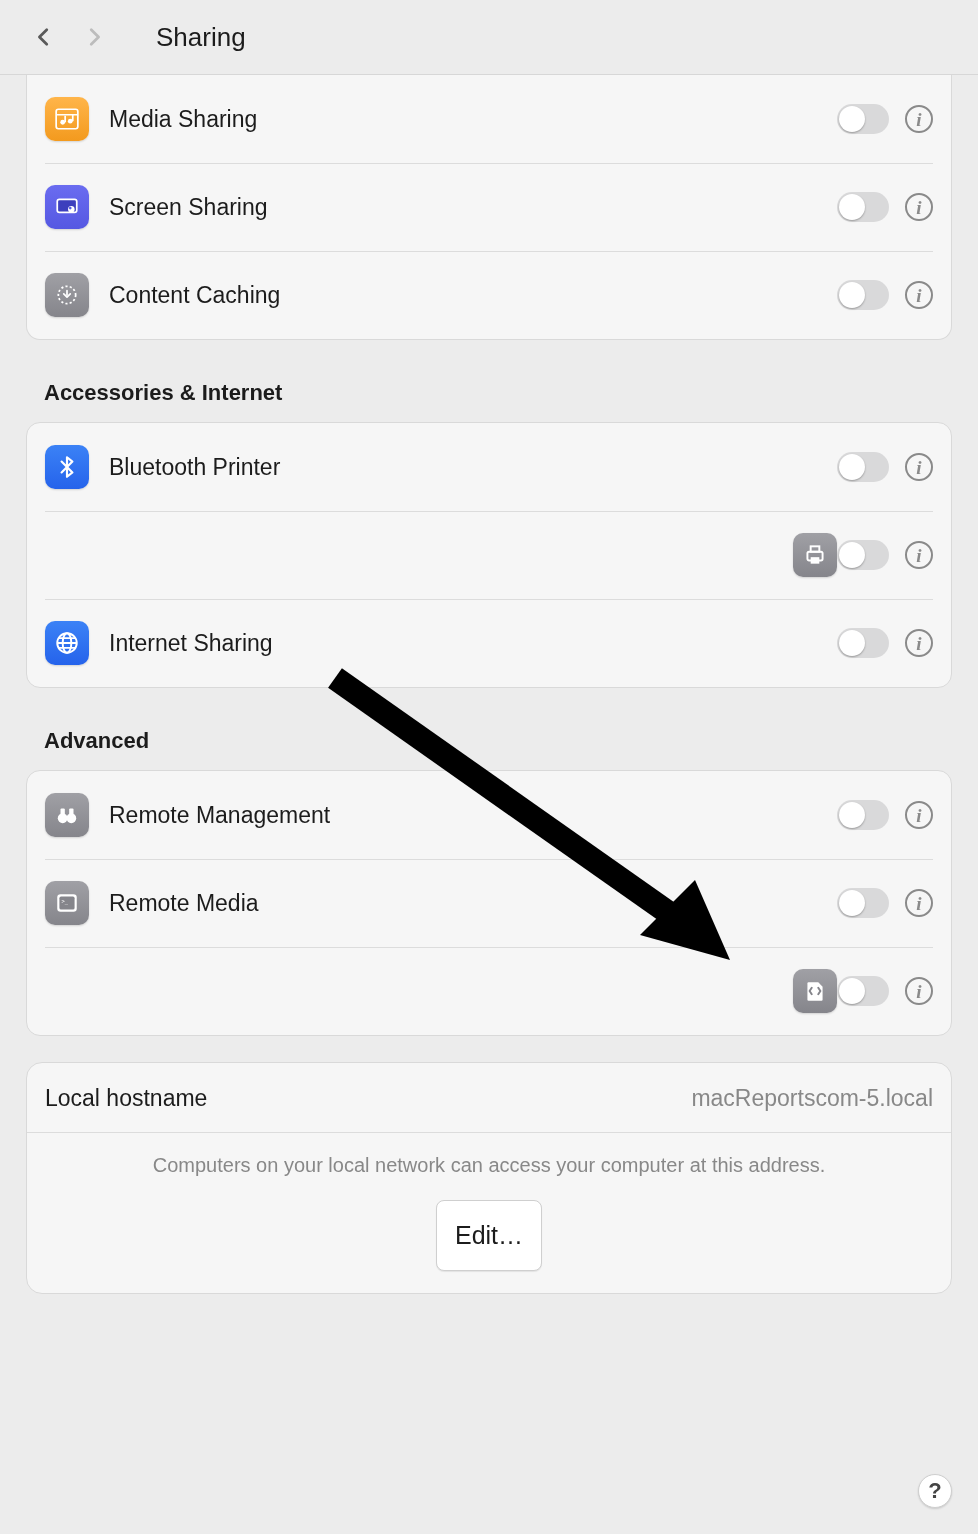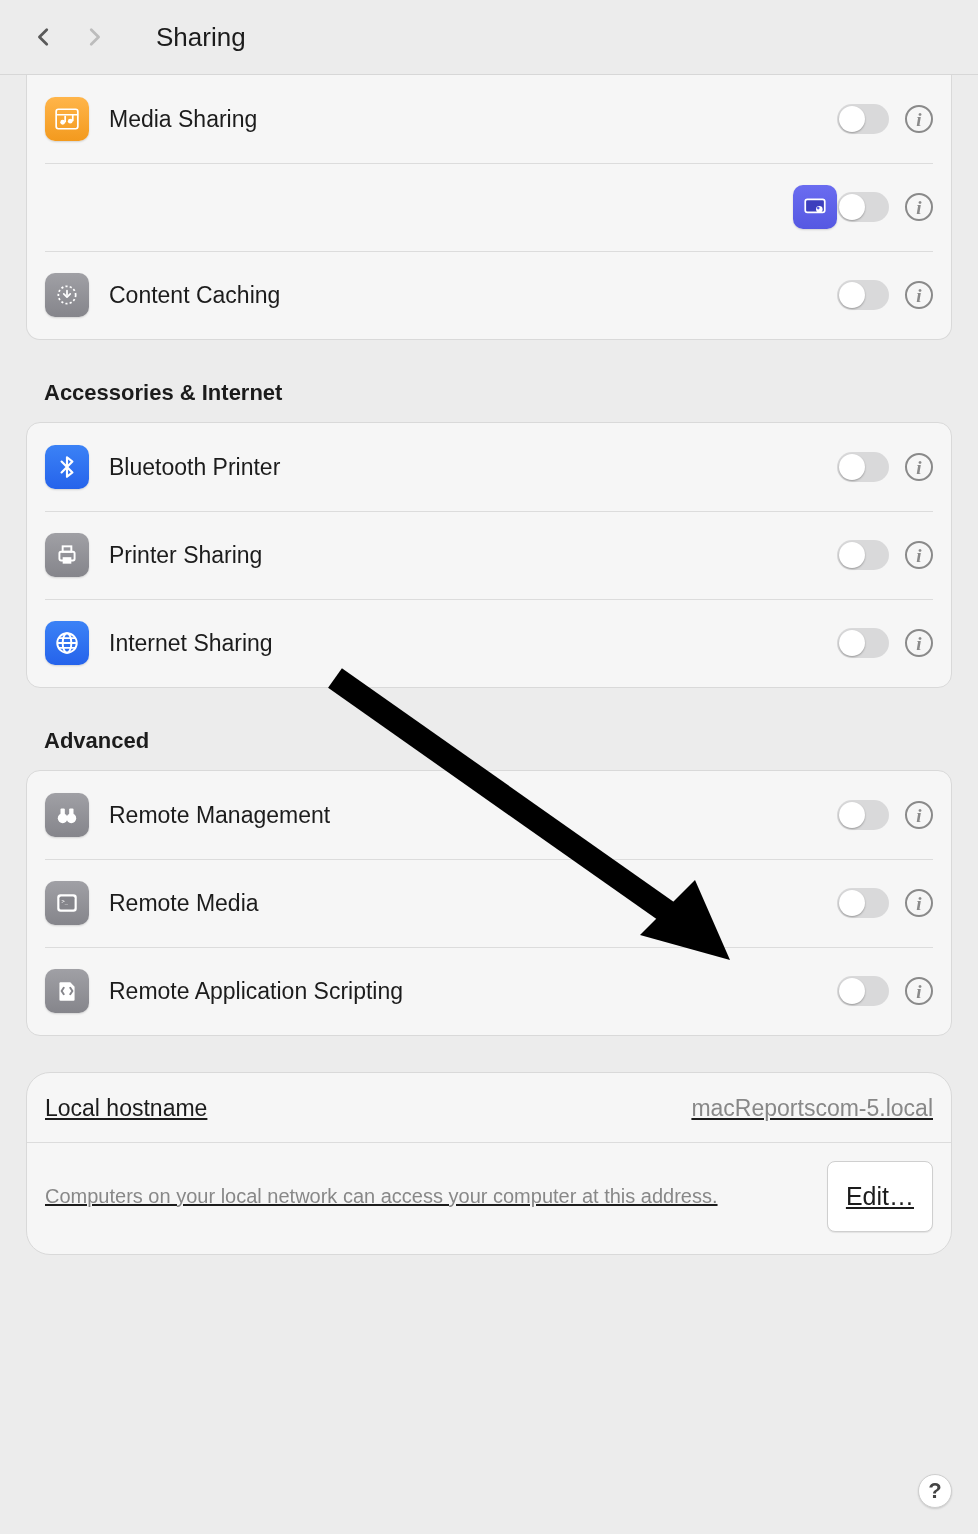--- a/index.html
+++ b/index.html
@@ -124,38 +124,38 @@
     font-size: 22px;
     font-weight: 700;
     color: #1c1c1c;
     margin: 40px 0 16px 18px;
   }
 
   
   .host-card {
     background: #f6f6f6;
     border: 1px solid #d9d9d9;
-    border-radius: 24px;
-    margin-top: 36px;
+    border-radius: 16px;
+    margin-top: 26px;
     padding: 0;
-    text-decoration: underline;
   }
   .host-top {
     display: flex;
     align-items: center;
     padding: 22px 18px 20px 18px;
     border-bottom: 1px solid #dcdcdc;
   }
   .host-label { font-size: 23px; color:#1c1c1c; flex: 1; }
   .host-value { font-size: 23px; color:#888; }
   .host-bottom {
     display: flex;
     align-items: center;
     padding: 18px 18px 22px 18px;
     gap: 20px;
+    flex-direction: column;
   }
   .host-desc { font-size: 20px; color:#888; line-height: 1.45; flex: 1; }
   .edit-btn {
     background: #fff;
     border: 1px solid #cfcfcf;
     border-radius: 8px;
     padding: 20px 18px;
     font-size: 25px;
     color: #1c1c1c;
     cursor: pointer;
@@ -235,20 +235,21 @@
 
     <div class="row">
       <div class="icon-tile bg-purple">
         <svg viewBox="0 0 24 24">
             <rect x="3" y="5" width="18" height="12" rx="2" fill="#3d3fbd"></rect>
             <rect x="3" y="5" width="18" height="12" rx="2" fill="none" stroke="#fff" stroke-width="1.6"></rect>
             <circle cx="16" cy="14" r="3" fill="#fff"></circle>
             <circle cx="15" cy="13" r="1.2" fill="#5558e2"></circle>
           </svg>
       </div>
+      <div class="row-label">Screen Sharing</div>
       <div class="controls">
         <div class="toggle">
             <div class="knob"></div>
           </div>
         <div class="info-btn">i</div>
       </div>
     </div>
 
     <div class="row">
       <div class="icon-tile bg-grey">
@@ -287,21 +288,20 @@
     </div>
 
     <div class="row">
       <div class="icon-tile bg-grey">
         <svg viewBox="0 0 24 24" fill="none" stroke="#fff" stroke-width="1.8">
             <rect x="5" y="9" width="14" height="8" rx="1.5"></rect>
             <rect x="8" y="4" width="8" height="5"></rect>
             <rect x="8" y="14" width="8" height="6" fill="#fff" stroke="none"></rect>
           </svg>
       </div>
-      <div class="row-label">Printer Sharing</div>
       <div class="controls">
         <div class="toggle">
             <div class="knob"></div>
           </div>
         <div class="info-btn">i</div>
       </div>
     </div>
 
     <div class="row">
       <div class="icon-tile bg-blue">
@@ -361,21 +361,20 @@
       </div>
     </div>
 
     <div class="row">
       <div class="icon-tile bg-grey">
         <svg viewBox="0 0 24 24" fill="#fff">
             <path d="M6 4h9l4 4v12a1 1 0 0 1-1 1H6a1 1 0 0 1-1-1V5a1 1 0 0 1 1-1z" fill="#fff"></path>
             <path d="M9 9l-2 3 2 3M15 9l2 3-2 3" stroke="#85858b" stroke-width="1.8" fill="none" stroke-linecap="round" stroke-linejoin="round"></path>
           </svg>
       </div>
-      <div class="row-label">Remote Application Scripting</div>
       <div class="controls">
         <div class="toggle">
             <div class="knob"></div>
           </div>
         <div class="info-btn">i</div>
       </div>
     </div>
   </div>
 
   <div class="host-card">

